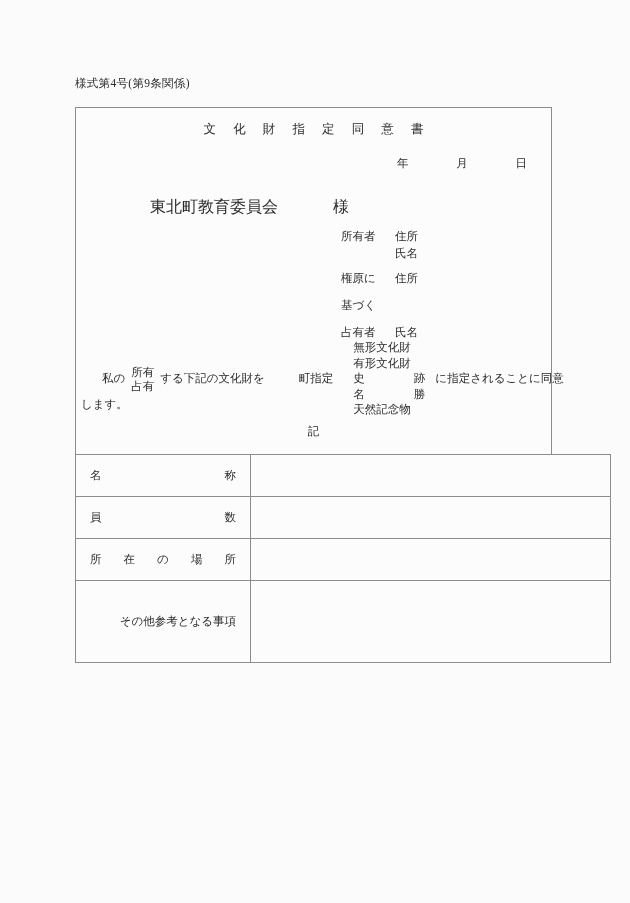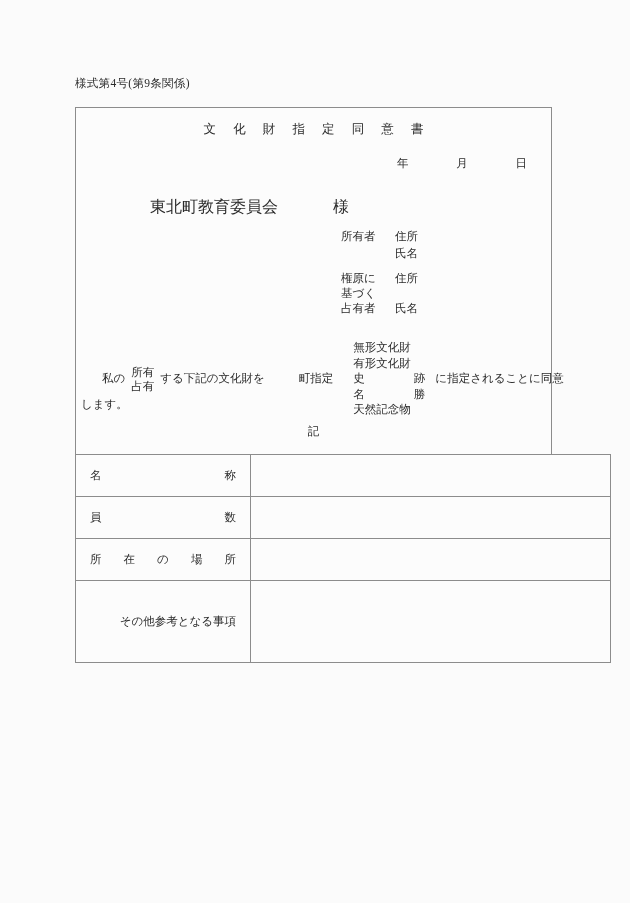--- a/index.html
+++ b/index.html
@@ -92,21 +92,21 @@
   .party-block-2 {
     position: absolute;
     left: 265px;
     top: 163px;
     font-size: 11.5px;
     line-height: 15px;
   }
   .grid-2 {
     display: grid;
     grid-template-columns: 54px auto;
-    row-gap: 0;
+    row-gap: 12px;
   }
 
   
   .sentence {
     position: absolute;
     left: 26px;
     top: 232px;
     font-size: 11.5px;
     display: flex;
     align-items: center;

